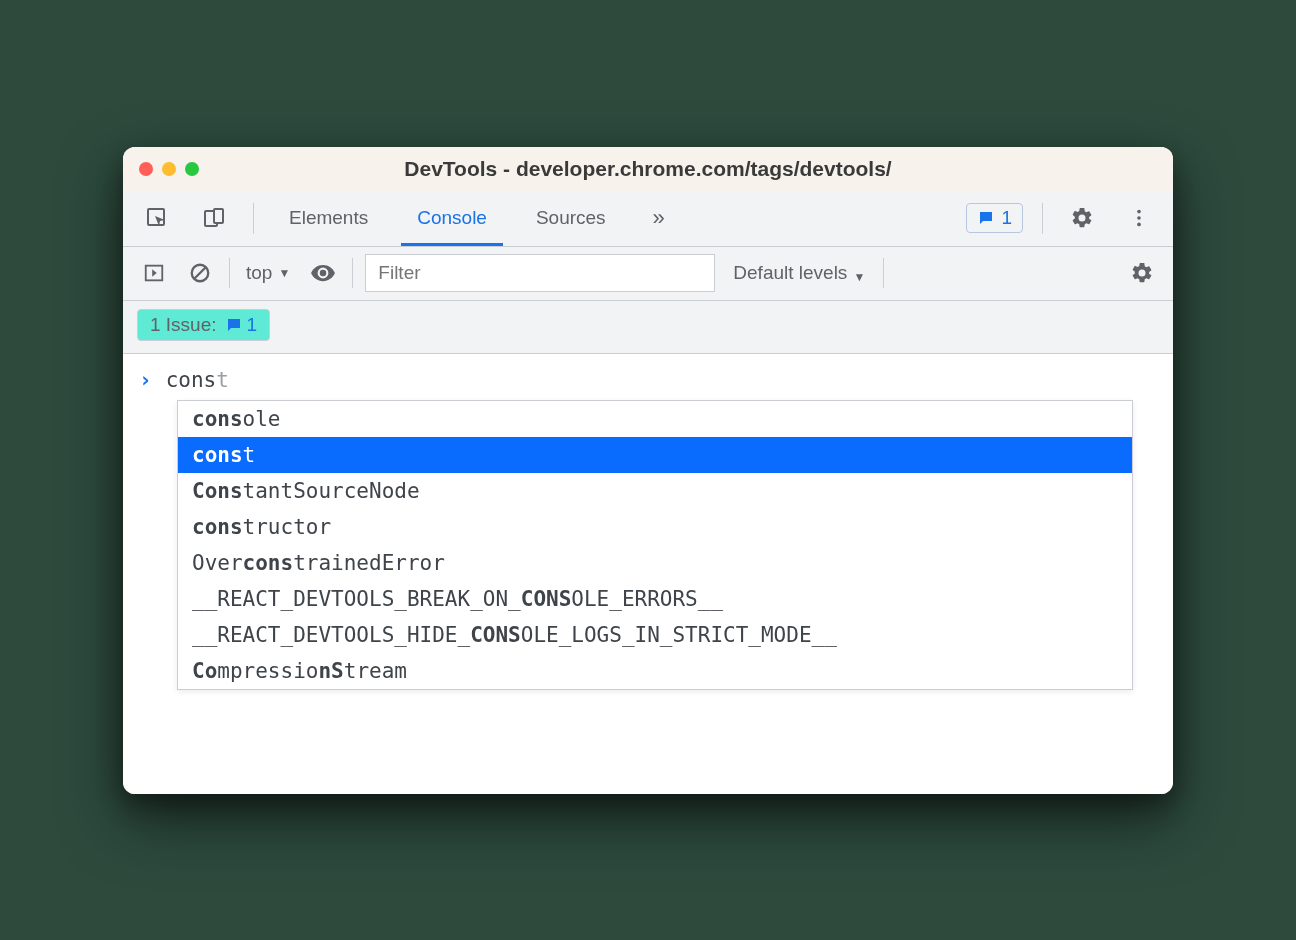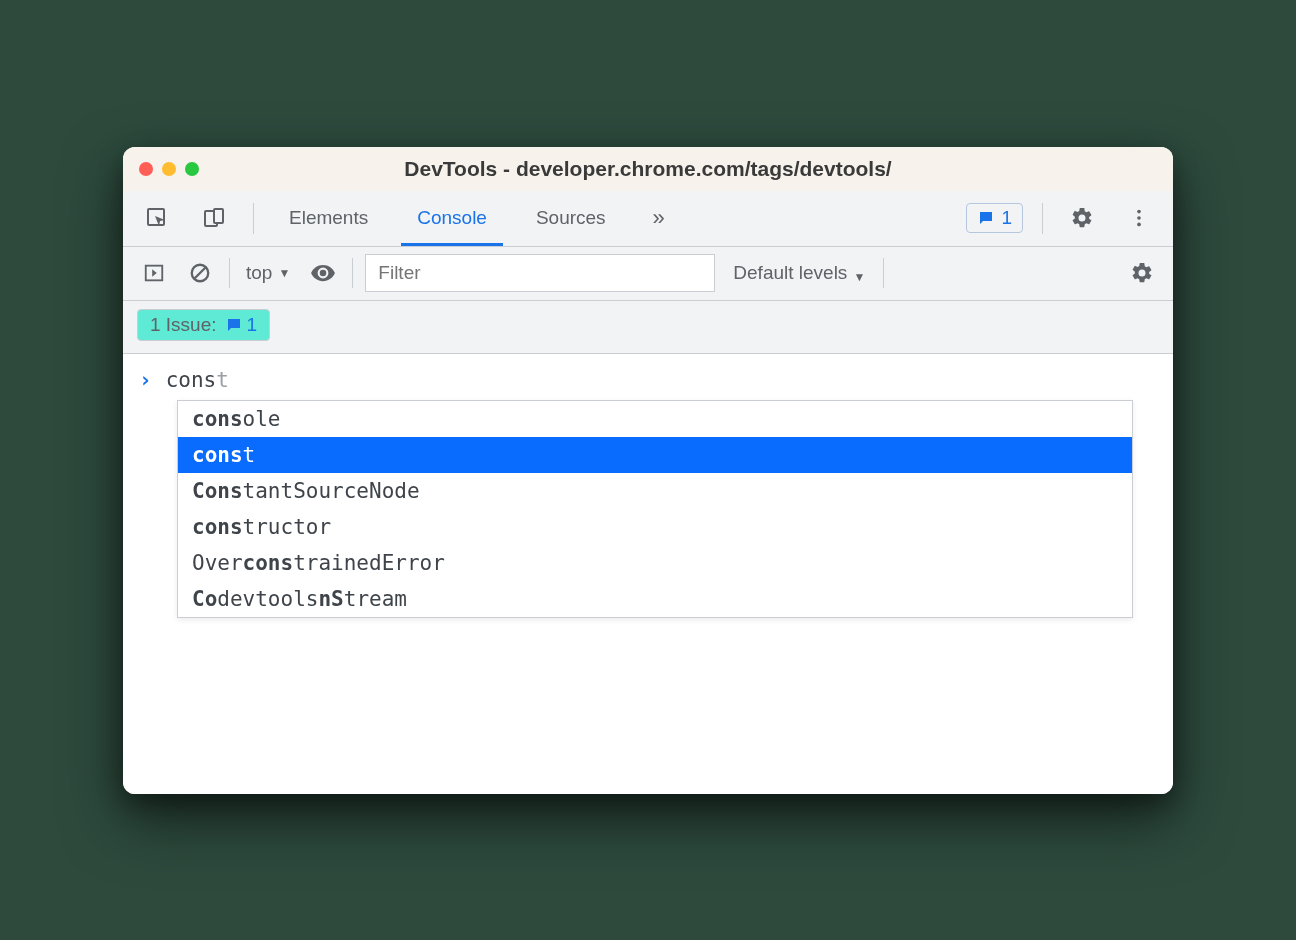--- a/index.html
+++ b/index.html
@@ -324,17 +324,19 @@
       <span class="typed-text">
         <span>cons</span><span class="ghost">t</span>
       </span>
     </div>
     <div class="autocomplete" id="ac-list">
         <div class="ac-item"><b>cons</b><span>ole</span></div>
         <div class="ac-item selected"><b>cons</b><span>t</span></div>
         <div class="ac-item"><b>Cons</b><span>tantSourceNode</span></div>
         <div class="ac-item"><b>cons</b><span>tructor</span></div>
         <div class="ac-item"><span>Over</span><b>cons</b><span>trainedError</span></div>
-        <div class="ac-item"><b>Co</b><span>devtools</span><b>nS</b><span>tream</span></div>
+        <div class="ac-item"><span>__REACT_DEVTOOLS_BREAK_ON_</span><b>CONS</b><span>OLE_ERRORS__</span></div>
+        <div class="ac-item"><span>__REACT_DEVTOOLS_HIDE_</span><b>CONS</b><span>OLE_LOGS_IN_STRICT_MODE__</span></div>
+        <div class="ac-item"><b>Co</b><span>mpressio</span><b>nS</b><span>tream</span></div>
       </div>
   </div>
 
 </div>
 
 </body></html>

